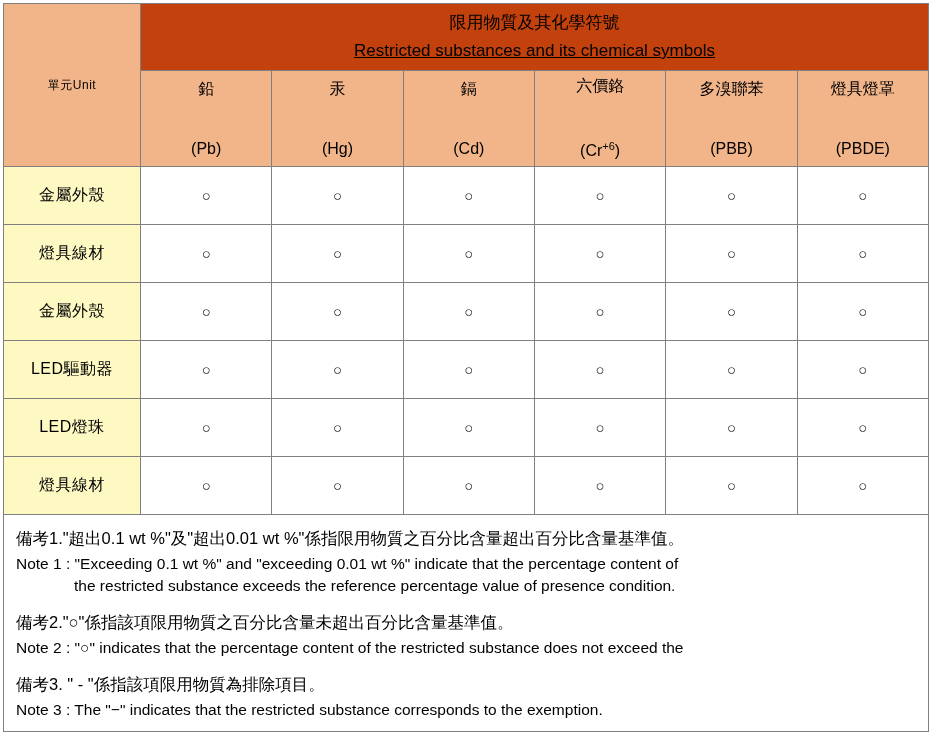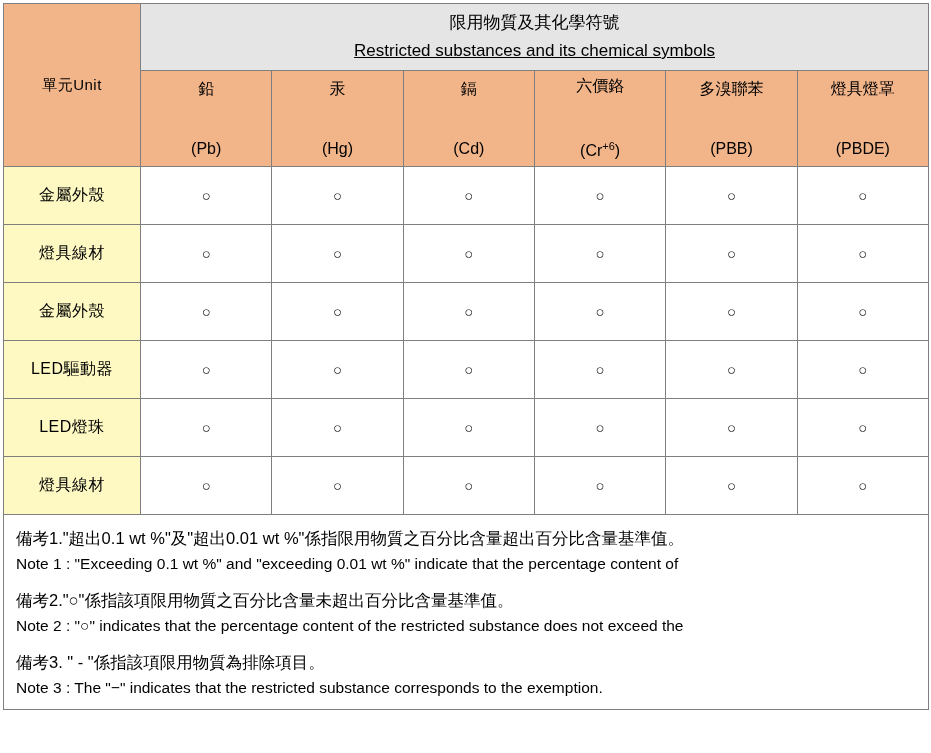--- a/index.html
+++ b/index.html
@@ -27,32 +27,32 @@
     margin: 3px 0 0 3px;
   }
   table.rohs td, table.rohs th {
     border: 1px solid #7f7f7f;
     padding: 0;
     text-align: center;
     vertical-align: middle;
     font-weight: normal;
   }
   .hdr-main {
-    background: #e5e5e5;
+    background: #c2410c;
     height: 66px;
     font-size: 17px;
     line-height: 28px;
     color: #000;
   }
   .hdr-main .l1 { display: block; }
   .hdr-main .l2 { display: block; text-decoration: underline; }
   .unit-cell {
     background: #f2b58a;
     width: 136px;
-    font-size: 15px;
+    font-size: 12px;
     letter-spacing: 0.5px;
   }
   .sub-hdr {
     background: #f2b58a;
     height: 66px;
     font-size: 16px;
     line-height: 30px;
   }
   .sub-hdr .cn { display: block; }
   .sub-hdr .en { display: block; margin-top: 30px; }
@@ -192,20 +192,21 @@
         <td class="mark">○</td>
       </tr>
     </tbody>
   </table>
 
   <div class="notes">
     <div class="note-block">
       <div class="note-cn">備考1."超出0.1 wt %"及"超出0.01 wt %"係指限用物質之百分比含量超出百分比含量基準值。</div>
       <div class="note-en">
         <span>Note 1 : "Exceeding 0.1 wt %" and "exceeding 0.01 wt %" indicate that the percentage content of</span>
+        <span class="indent">the restricted substance exceeds the reference percentage value of presence condition.</span>
       </div>
     </div>
     <div class="note-block">
       <div class="note-cn">備考2."○"係指該項限用物質之百分比含量未超出百分比含量基準值。</div>
       <div class="note-en">
         <span>Note 2 : "○" indicates that the percentage content of the restricted substance does not exceed the</span>
       </div>
     </div>
     <div class="note-block">
       <div class="note-cn">備考3. " - "係指該項限用物質為排除項目。</div>

